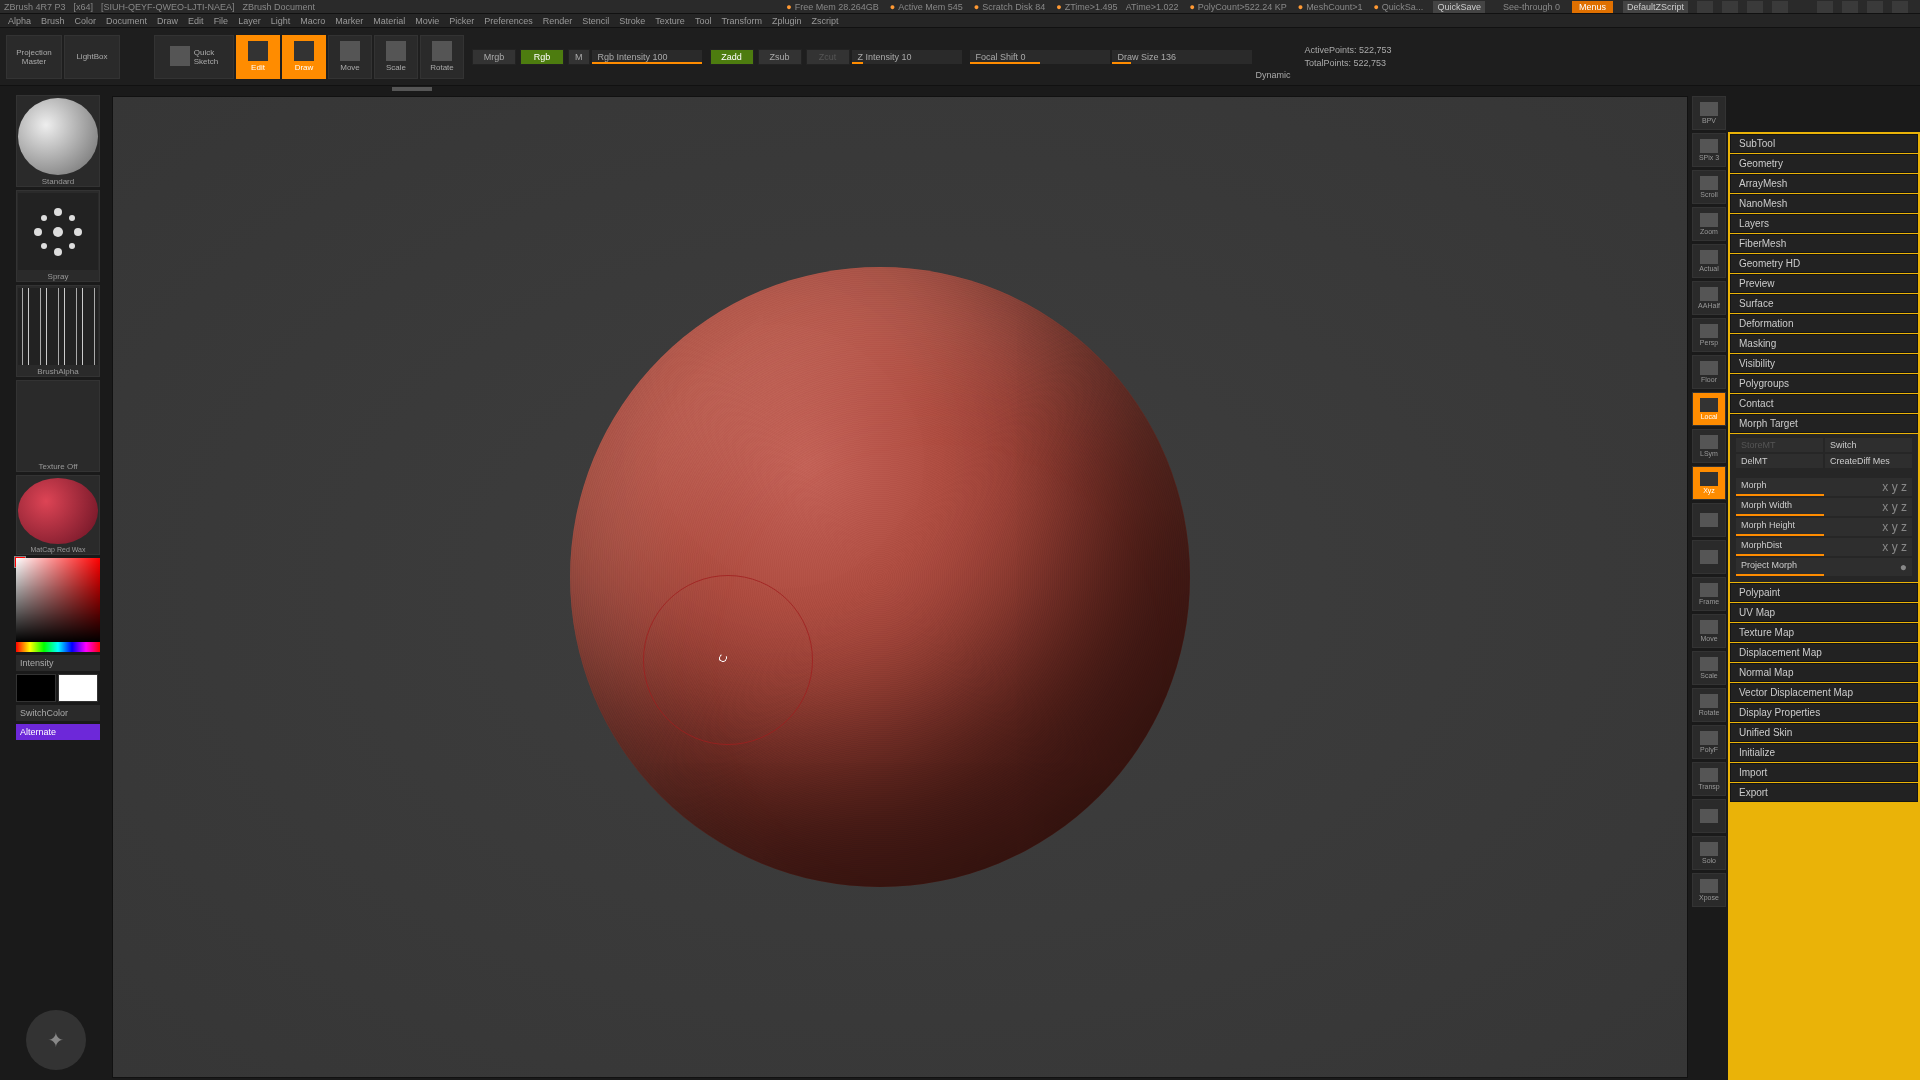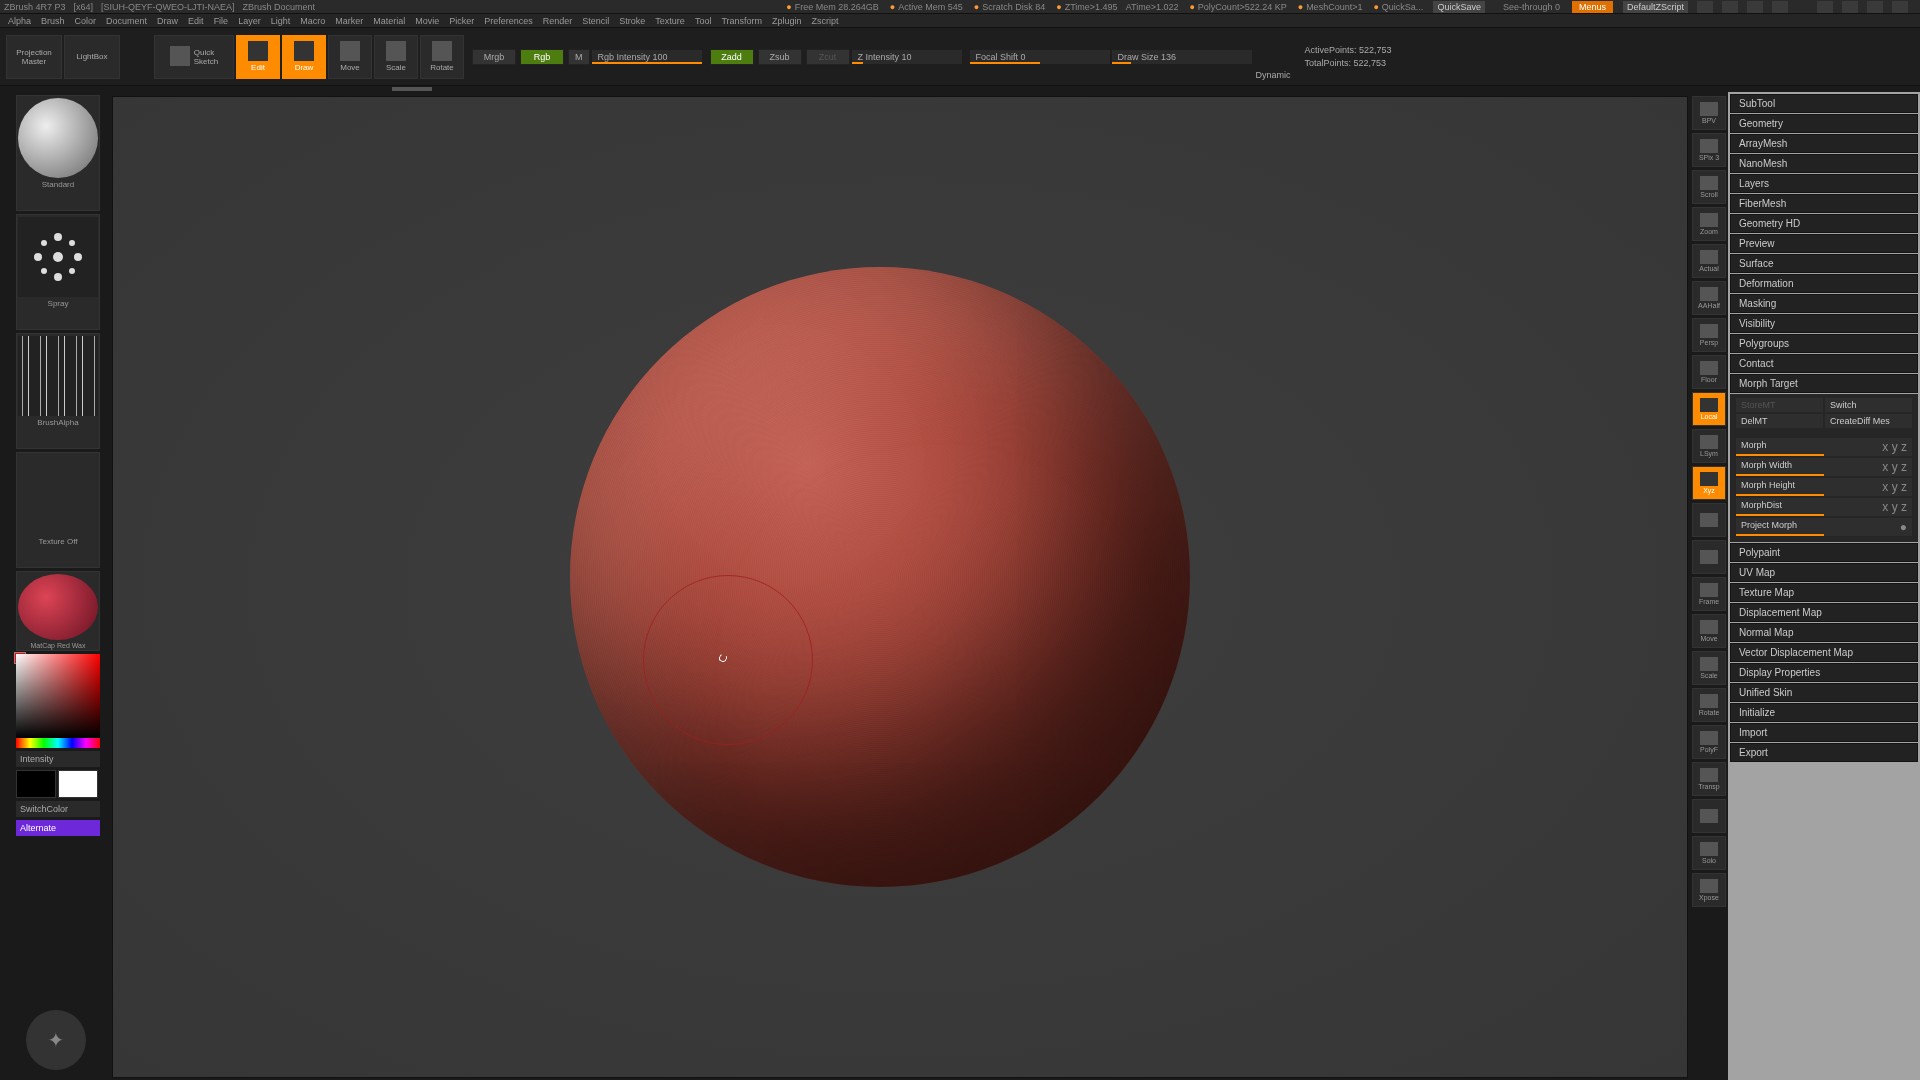--- a/index.html
+++ b/index.html
@@ -36,21 +36,21 @@
 .info-col { display: flex; flex-direction: column; font-size: 9px; color: #aaa; gap: 3px; margin-left: 12px; }
 .thin-bar { height: 6px; background: #1a1a1a; position: relative; }
 .thin-bar .seg { position: absolute; top: 1px; left: 392px; width: 40px; height: 4px; background: #555; }
 
 
 .main { display: flex; height: calc(100% - 92px); }
 
 
 .left-pal { width: 108px; background: #1a1a1a; display: flex; flex-direction: column; gap: 3px; padding: 3px 2px 0 16px; }
 .pal-slot { width: 84px; background: #2a2a2a; display: flex; flex-direction: column; align-items: center; font-size: 8px; color: #999; border: 1px solid #333; }
-.pal-slot.h92 { height: 116px; }
+.pal-slot.h92 { height: 92px; }
 .pal-preview { width: 80px; height: 80px; margin: 2px; background: radial-gradient(circle at 35% 35%, #eee, #666); border-radius: 50%; }
 .dots-preview { width: 80px; height: 80px; margin: 2px; background: #222; display:flex;align-items:center;justify-content:center; }
 .stroke-preview { width: 80px; height: 80px; margin: 2px; background: repeating-linear-gradient(90deg, #222 0 4px, #aaa 4px 5px, #222 5px 10px, #ccc 10px 11px, #222 11px 18px); }
 .tex-preview { width: 80px; height: 80px; margin:2px; background: #2a2a2a; }
 .mat-preview { width: 80px; height: 66px; margin: 2px; background: radial-gradient(circle at 35% 35%, #d45, #612); border-radius: 50%; }
 .color-picker { width: 84px; height: 84px; background: linear-gradient(to right, #fff, #f00), linear-gradient(to bottom, transparent, #000); background-blend-mode: multiply; position: relative; }
 .hue-bar { width: 84px; height: 10px; background: linear-gradient(90deg,#f00,#ff0,#0f0,#0ff,#00f,#f0f,#f00); }
 .mini-sw { width: 12px; height: 12px; border: 1px solid #888; position: absolute; top: -2px; left: -2px; background: #f00; }
 .grad-row { display: flex; gap: 2px; }
 .grad-sw { width: 40px; height: 28px; border: 1px solid #333; }
@@ -71,21 +71,21 @@
 .cursor-dot::before { content:""; position:absolute; inset:3px; border: 1.5px solid #fff; border-radius:50%; border-top-color: transparent; transform: rotate(20deg); }
 
 
 .right-nav { width: 38px; background: #1a1a1a; display: flex; flex-direction: column; gap: 3px; padding: 4px 2px; }
 .nav-btn { width: 34px; height: 34px; background: #2a2a2a; border: 1px solid #333; display:flex;flex-direction:column;align-items:center;justify-content:center;font-size:7px;color:#999; }
 .nav-btn .nic { width: 18px; height: 14px; background: #555; margin-bottom:1px; }
 .nav-btn.active { background: #ff8c00; color:#fff; }
 .nav-btn.active .nic { background:#333; }
 
 
-.right-panel { width: 192px; background: #a3a3a3; padding: 2px; font-size: 10px; color: #ccc; }
+.right-panel { width: 192px; background: #eab308; padding: 2px; font-size: 10px; color: #ccc; margin-top: 40px; }
 .rp-item { background: #222; padding: 3px 8px; margin-bottom: 1px; border: 1px solid #151515; cursor: pointer; }
 .rp-section { background: #262626; padding: 4px 6px; margin-bottom: 1px; }
 .rp-row { display: flex; gap: 2px; margin-bottom: 2px; }
 .rp-cell { flex: 1; background: #2e2e2e; padding: 2px 5px; font-size: 9px; }
 .rp-slider { background: #2e2e2e; padding: 2px 5px; font-size: 9px; position: relative; margin-bottom: 2px; display:flex; justify-content:space-between; }
 .rp-slider .bar { position:absolute; bottom:0; left:0; height:2px; width:100%; background:#ff8c00; }
 .rp-sm { font-size: 12px; color:#888; }
 </style>
 </head>
 <body>

